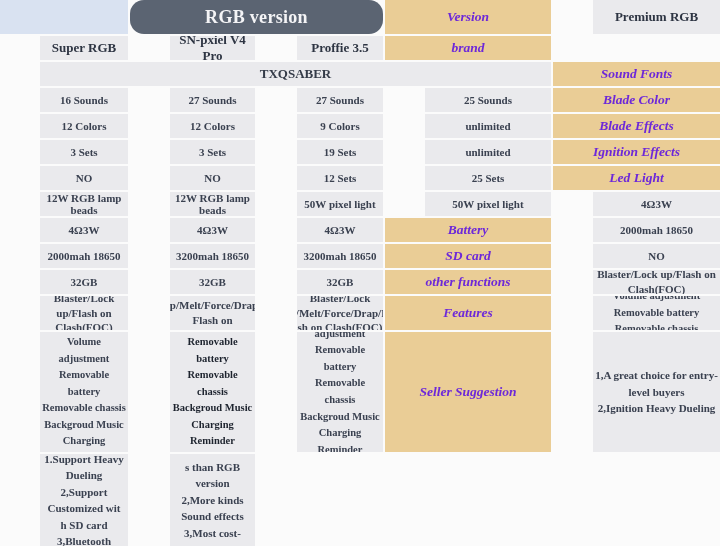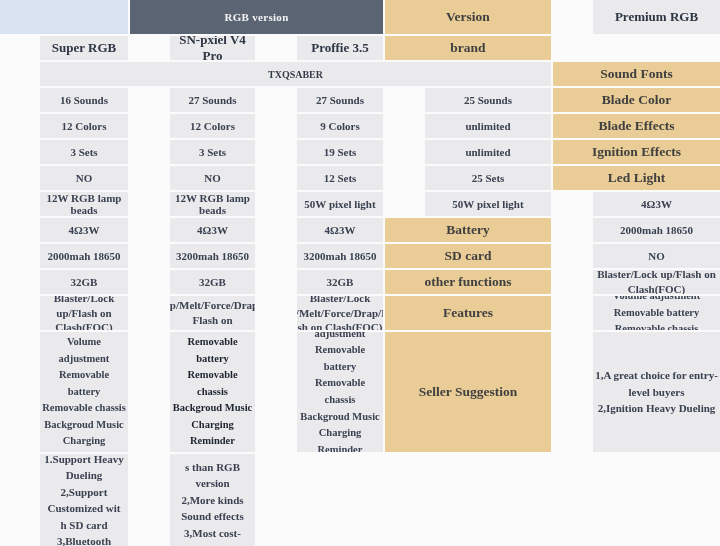--- a/index.html
+++ b/index.html
@@ -12,25 +12,25 @@
     grid-template-columns: 128px 125px 126px 166px 167px;
     grid-template-rows: 34px repeat(10, 24px) 34px 120px 92px;
     gap: 2px; background: #fbfbfb;
   }
   .cell {
     display: flex; align-items: center; justify-content: center;
     text-align: center; font-weight: bold; white-space: pre-line;
     overflow: hidden; padding: 0 2px; box-sizing: border-box;
   }
   .corner { background: #d9e2f1; }
-  .ghead  { background: #5b6472; color: #f4f4f6; font-size: 11px; letter-spacing: 0.3px; }
-  .label  { background: #eacd96; color: #404040; font-size: 13.5px; }
+  .ghead  { background: #5b6472; color: #f4f4f6; font-size: 18px; letter-spacing: 0.3px; border-radius: 14px; }
+  .label  { background: #eacd96; color: #6d28d9; font-size: 13.5px; font-style: italic; }
   .data   { background: #eaeaed; color: #3a4150; font-size: 11px; margin-left: 40px; }
   .version { font-size: 13px; color: #2e3543; }
-  .brandcell { font-size: 10px; color: #343b48; }
+  .brandcell { font-size: 13px; color: #343b48; }
   .wrap2  { line-height: 1.35; }
   .features { font-size: 10.5px; line-height: 1.58; }
   .seller   { font-size: 11px;  line-height: 1.5; }
   .emph   { color: #1d232e; }
   .span2 { grid-column: span 2; }
   .span4 { grid-column: span 4; }
 </style>
 </head>
 <body>
 

